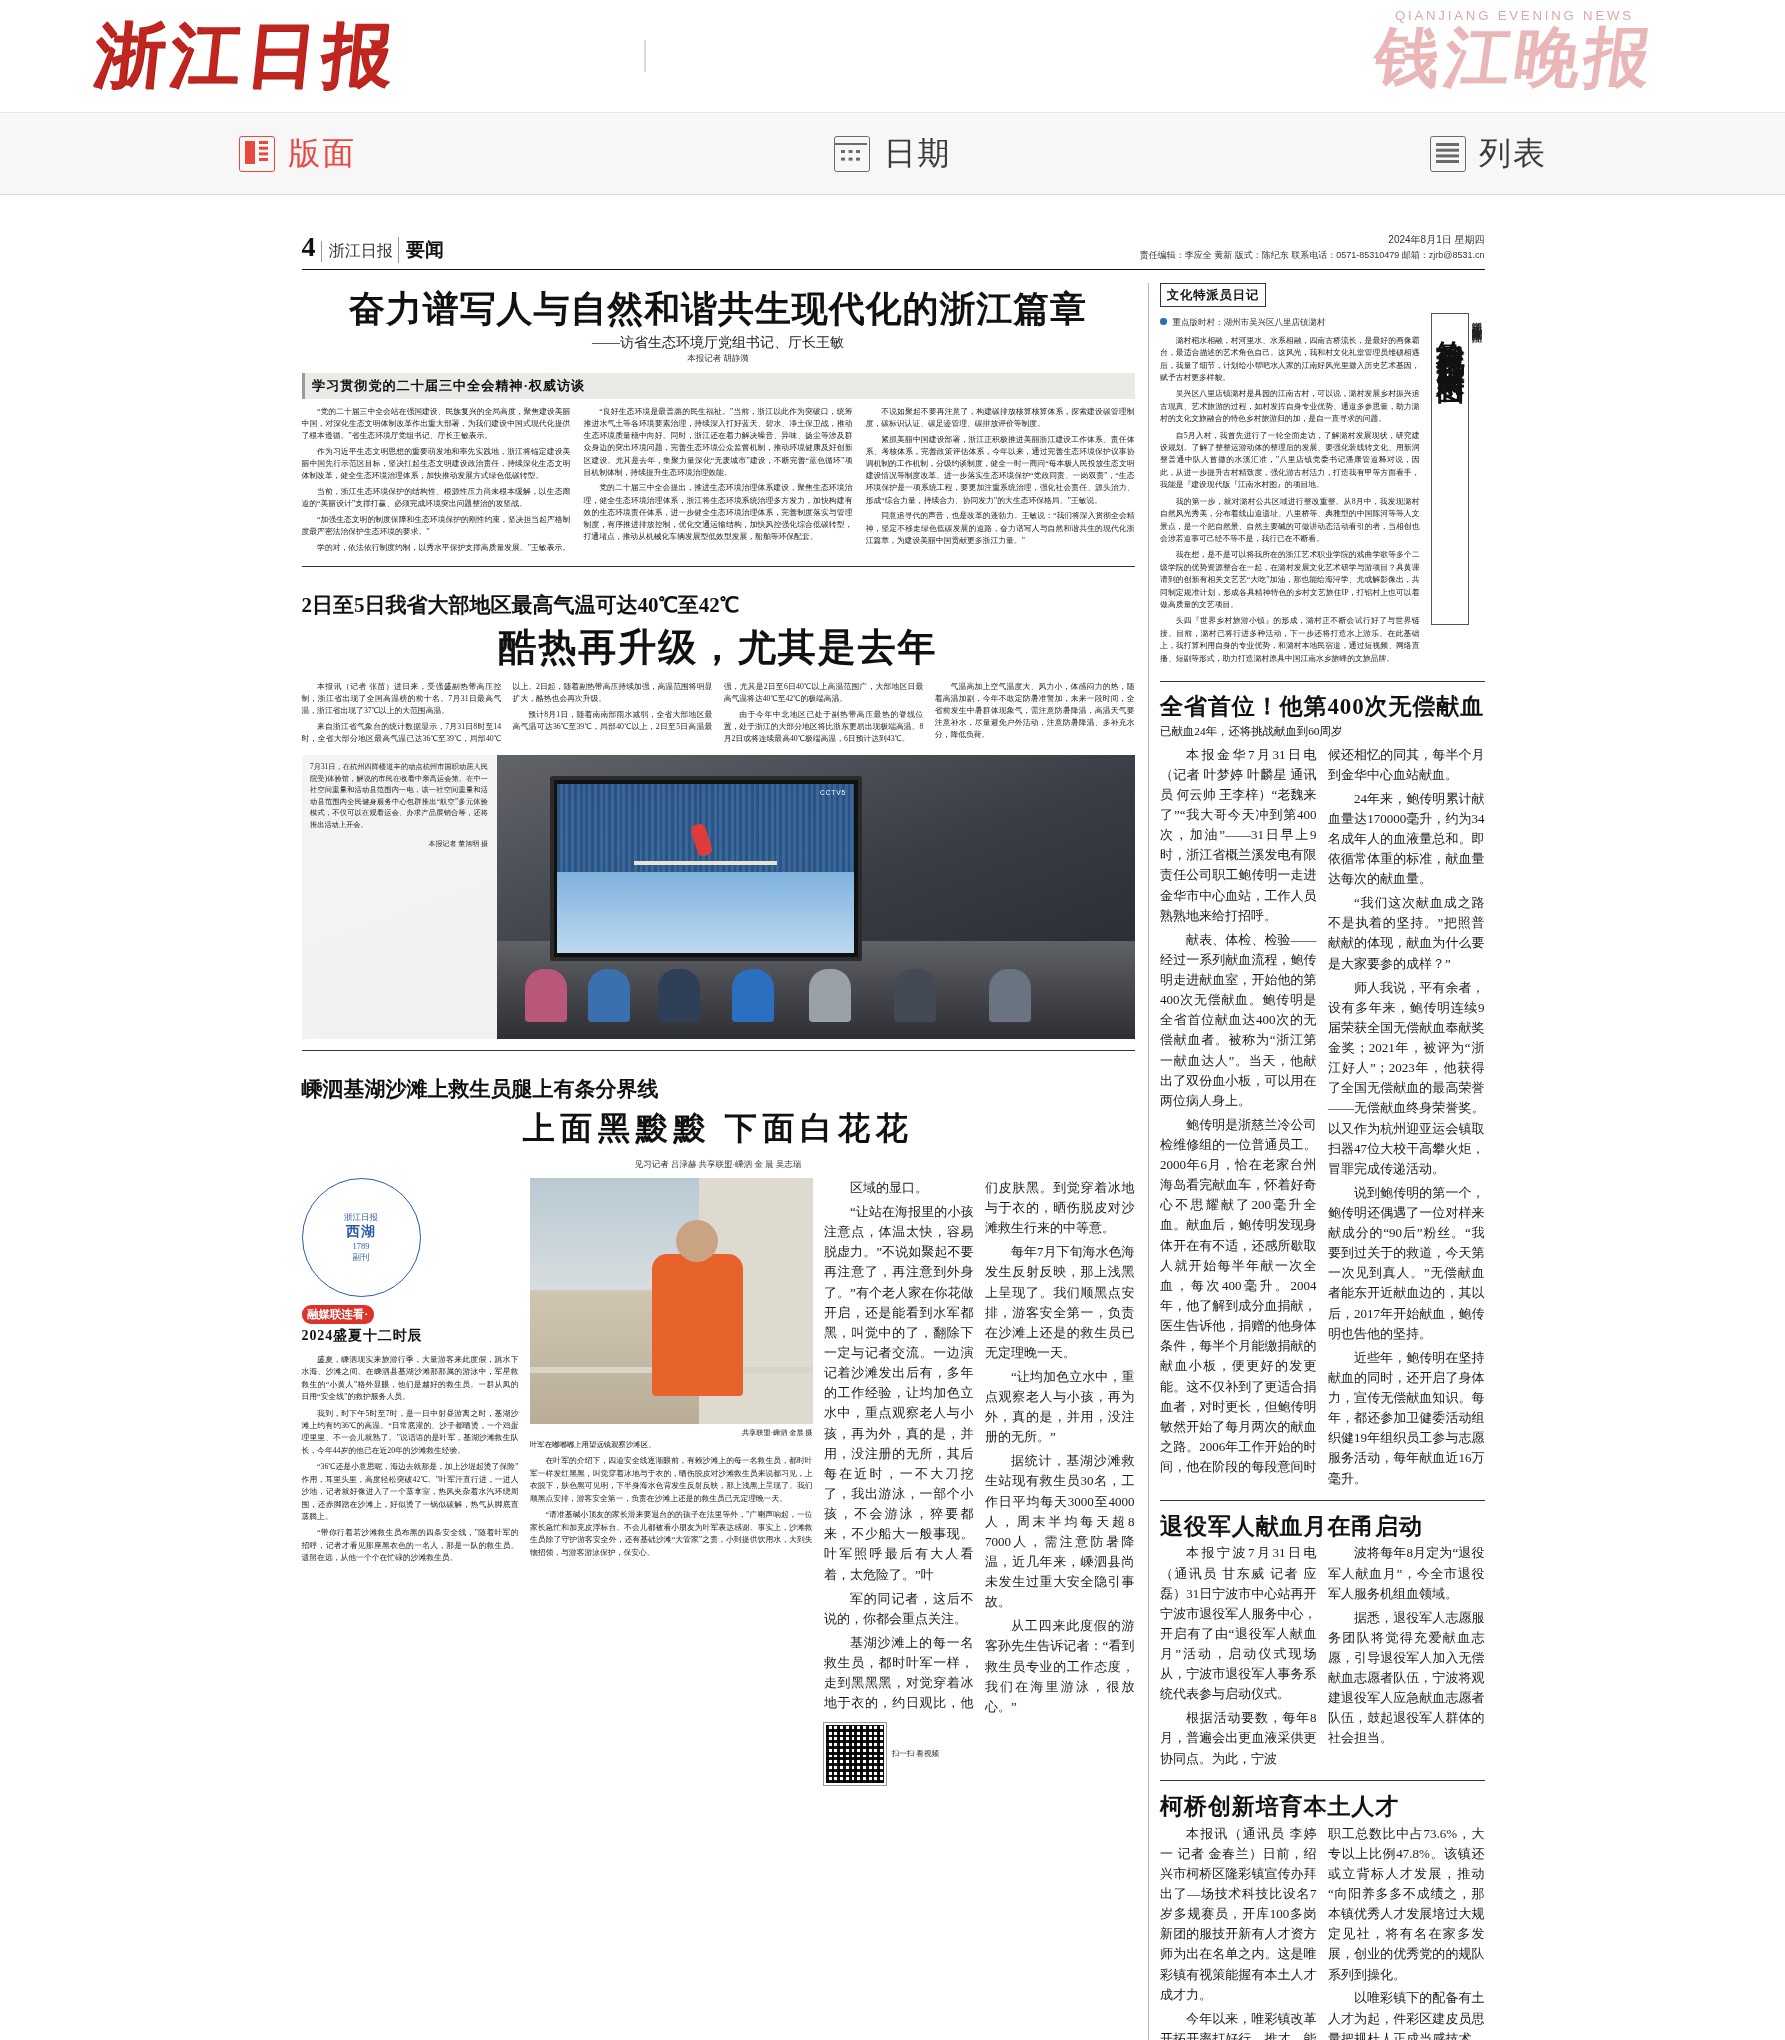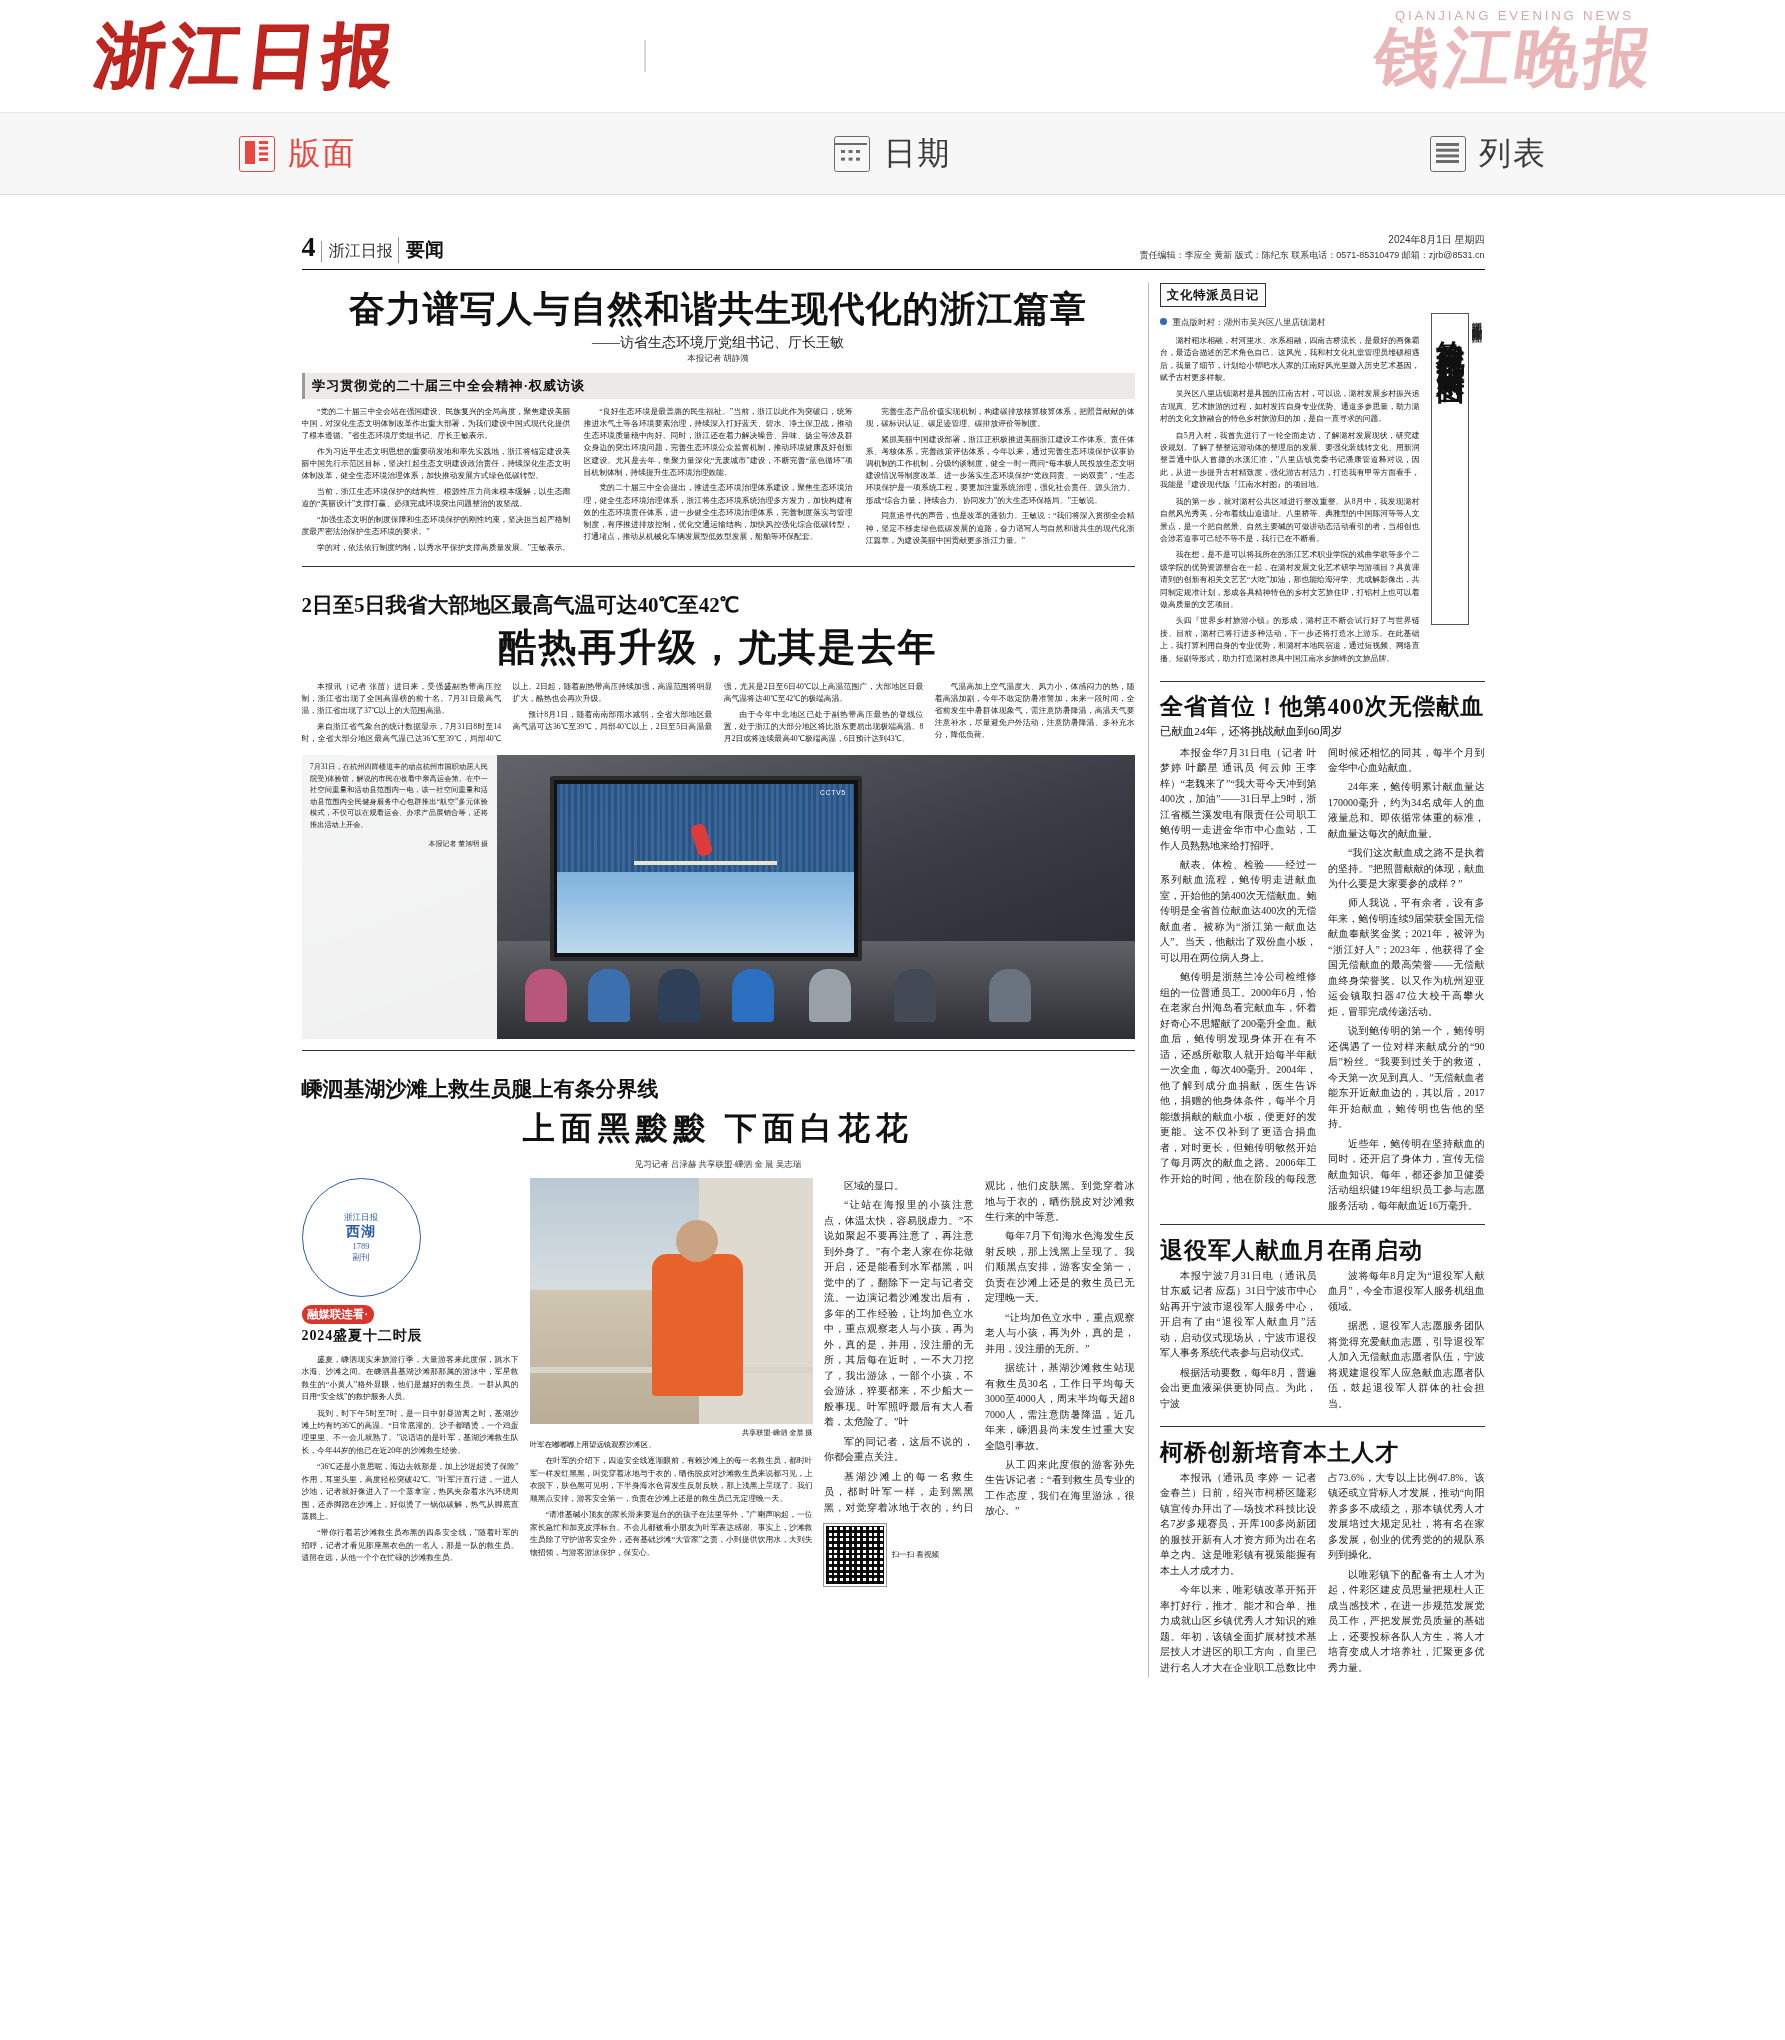--- a/index.html
+++ b/index.html
@@ -192,21 +192,21 @@
   .body3 {
     column-count: 3; column-gap: 13.2px;
     font-size: 7.8px; line-height: 1.55; text-align: justify; color: #1a1a1a;
   }
   .body4 {
     column-count: 4; column-gap: 11.4px;
     font-size: 7.8px; line-height: 1.55; text-align: justify; color: #1a1a1a;
   }
   .body2 {
     column-count: 2; column-gap: 11.4px;
-    font-size: 10px; line-height: 1.55; text-align: justify; color: #1a1a1a;
+    font-size: 13px; line-height: 1.55; text-align: justify; color: #1a1a1a;
   }
   .body1 {
     font-size: 7.8px; line-height: 1.6; text-align: justify; color: #1a1a1a;
   }
   .body1 p, .body2 p, .body3 p, .body4 p { margin: 0 0 3.8px 0; text-indent: 2em; }
 
   .rule { border-top: 0.9px solid #333; margin: 11.4px 0 9.5px 0; }
   .kicker {
     text-align: left; font-size: 21px; color: #111; margin-bottom: 3.8px; font-weight: bold; margin-top: 24px;
   }
@@ -372,21 +372,21 @@
         <div class="byline">本报记者 胡静漪</div>
         <div class="banner">学习贯彻党的二十届三中全会精神·权威访谈</div>
         <div class="body3">
           <p>“党的二十届三中全会站在强国建设、民族复兴的全局高度，聚焦建设美丽中国，对深化生态文明体制改革作出重大部署，为我们建设中国式现代化提供了根本遵循。”省生态环境厅党组书记、厅长王敏表示。</p>
           <p>作为习近平生态文明思想的重要萌发地和率先实践地，浙江将锚定建设美丽中国先行示范区目标，坚决扛起生态文明建设政治责任，持续深化生态文明体制改革，健全生态环境治理体系，加快推动发展方式绿色低碳转型。</p>
           <p>当前，浙江生态环境保护的结构性、根源性压力尚未根本缓解，以生态廊道的“美丽设计”支撑打赢、必须完成环境突出问题整治的攻坚战。</p>
           <p>“加强生态文明的制度保障和生态环境保护的刚性约束，坚决担当起严格制度最严密法治保护生态环境的要求。”</p>
           <p>学的对，依法依行制度约制，以秀水平保护支撑高质量发展。”王敏表示。</p>
           <p>“良好生态环境是最普惠的民生福祉。”当前，浙江以此作为突破口，统筹推进水气土等各环境要素治理，持续深入打好蓝天、碧水、净土保卫战，推动生态环境质量稳中向好。同时，浙江还在着力解决噪音、异味、扬尘等涉及群众身边的突出环境问题，完善生态环境公众监督机制，推动环境健康及好创新区建设。尤其是去年，集聚力量深化“无废城市”建设，不断完善“蓝色循环”项目机制体制，持续提升生态环境治理效能。</p>
           <p>党的二十届三中全会提出，推进生态环境治理体系建设，聚焦生态环境治理，健全生态环境治理体系，浙江将生态环境系统治理多方发力，加快构建有效的生态环境责任体系，进一步健全生态环境治理体系，完善制度落实与管理制度，有序推进排放控制，优化交通运输结构，加快风控强化综合低碳转型，打通堵点，推动从机械化车辆发展型低效型发展，船舶等环保配套。</p>
-          <p>完善生态产品价值实现机制，构建碳排放核算核算体系，把照普献献的体现，碳标识认证、碳足迹管理、碳排放评价等制度。</p>
+          <p>不说如聚起不要再注意了，构建碳排放核算核算体系，探索建设碳管理制度，碳标识认证、碳足迹管理、碳排放评价等制度。</p>
           <p>紧抓美丽中国建设部署，浙江正积极推进美丽浙江建设工作体系、责任体系、考核体系，完善政策评估体系，今年以来，通过完善生态环境保护议事协调机制的工作机制，分级约谈制度，健全一时一商问“每本极人民投放生态文明建设情况等制度改革。进一步落实生态环境保护“党政同责、一岗双责”，“生态环境保护是一项系统工程，要更加注重系统治理，强化社会责任、源头治力、形成“综合力量，持续合力、协同发力”的大生态环保格局。”王敏说。</p>
           <p>同意追寻代的声音，也是改革的蓬勃力。王敏说：“我们将深入贯彻全会精神，坚定不移走绿色低碳发展的道路，奋力谱写人与自然和谐共生的现代化浙江篇章，为建设美丽中国贡献更多浙江力量。”</p>
         </div>
       </div>
 
       <div class="rule"></div>
 
       <div>
         <div class="kicker">2日至5日我省大部地区最高气温可达40℃至42℃</div>
         <div class="headline-2">酷热再升级，尤其是去年</div>

